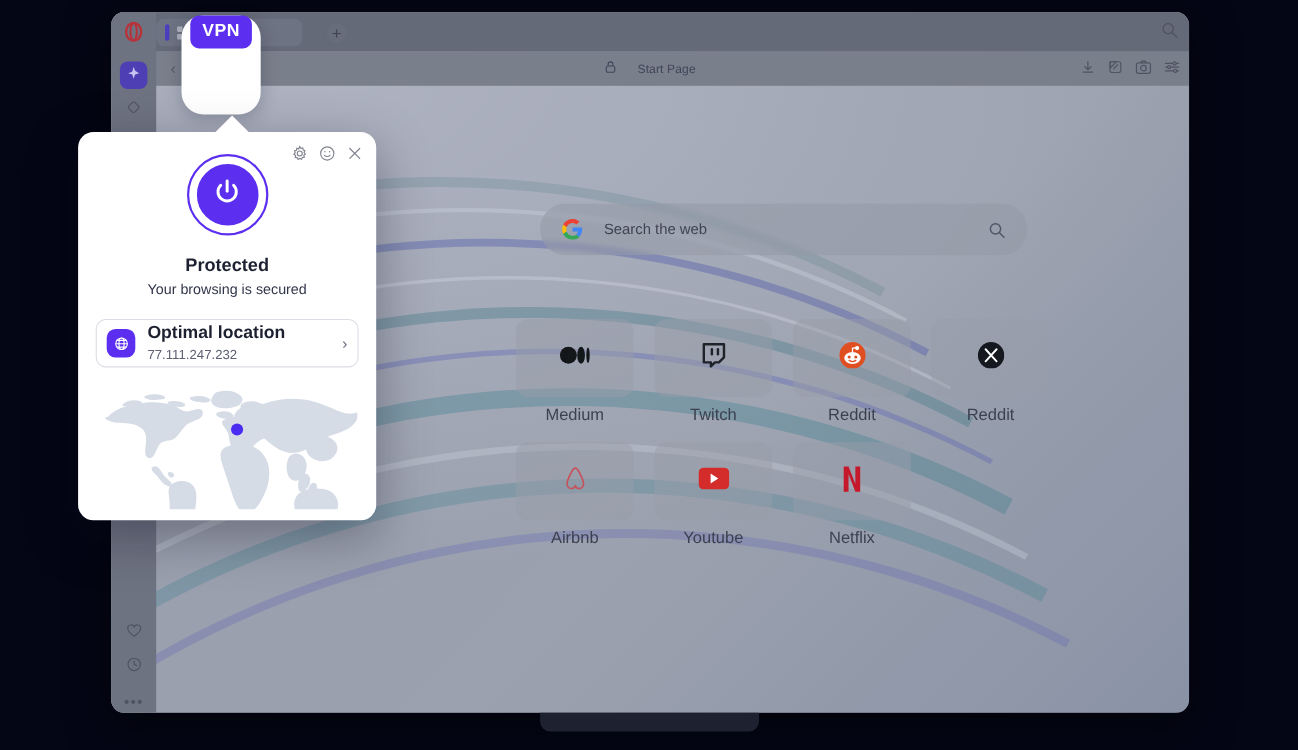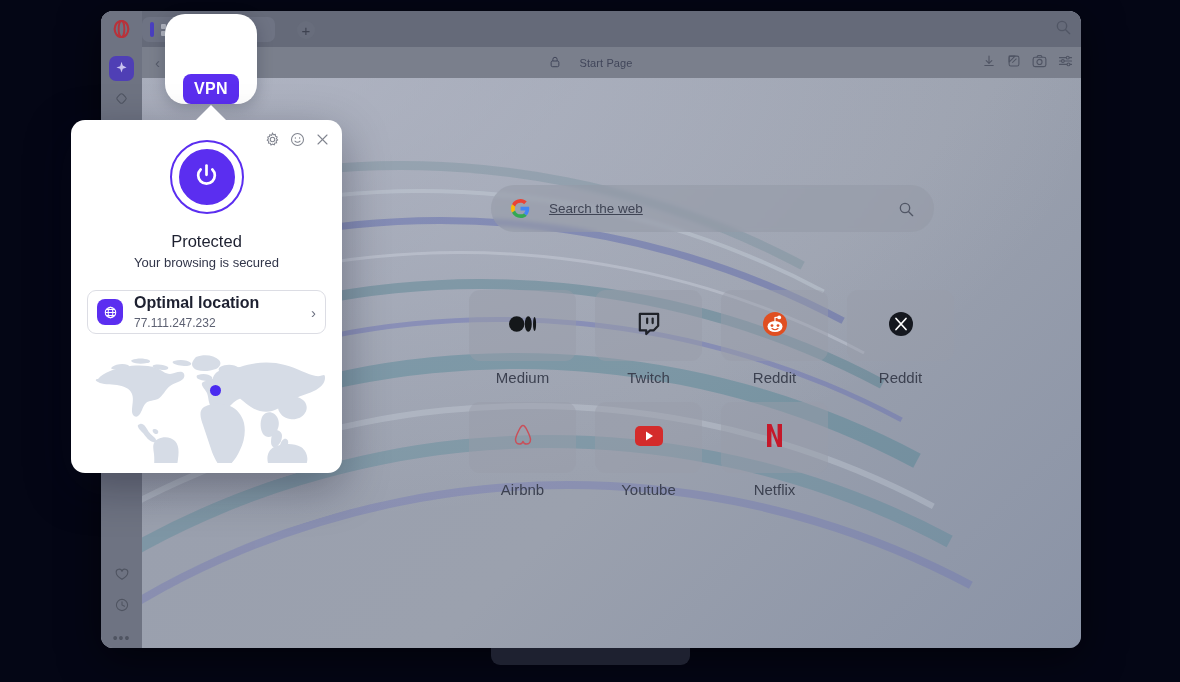--- a/index.html
+++ b/index.html
@@ -112,21 +112,21 @@
 
   .searchbox {
     position: absolute; left: 349px; top: 107px; width: 443px; height: 47px;
     background: rgba(148,153,166,.55);
     border-radius: 24px;
     display: flex; align-items: center; padding: 0 20px;
     backdrop-filter: blur(2px);
   }
   .searchbox .gicon { width: 19px; height: 19px; flex: none; }
   .searchbox .sph {
-    margin-left: 19px; font-size: 13.5px; color: #3f4454; flex: 1; text-decoration: underline;
+    margin-left: 19px; font-size: 13.5px; color: #3f4454; flex: 1;
   }
   .searchbox .mag { width: 16px; height: 16px; opacity: .8; }
 
   .dials {
     position: absolute; left: 327px; top: 212px;
     display: grid; grid-template-columns: repeat(4, 107px);
     grid-column-gap: 19px; grid-row-gap: 16px;
   }
   .dial { width: 107px; }
   .dial-tile {
@@ -136,24 +136,24 @@
     display: flex; align-items: center; justify-content: center;
   }
   .dial-label {
     margin-top: 8px; text-align: center;
     font-size: 15px; color: #3c4150;
   }
 
   
   #vpn-badge {
     position: absolute; left: 165px; top: 14px;
-    width: 92px; height: 90px;
+    width: 72px; height: 90px;
     background: #ffffff;
     border-radius: 20px;
-    display: flex; align-items: flex-end; justify-content: center;
+    display: flex; align-items: flex-start; justify-content: center;
     box-shadow: 0 4px 16px rgba(10,12,30,.22);
     z-index: 40;
   }
   .vpn-pill {
     background: #5b2ef0; color: #fff;
     border-radius: 8px;
     padding: 6px 11px;
     font-size: 16px; font-weight: bold; letter-spacing: .4px;
   }
 
@@ -194,21 +194,21 @@
   .power-core {
     position: absolute; inset: 6px;
     border-radius: 50%;
     background: #5b2ef0;
     border: 3px solid #ffffff;
     display: flex; align-items: center; justify-content: center;
   }
 
   .status-title {
     position: absolute; top: 112px; width: 100%;
-    text-align: center; font-size: 16.5px; font-weight: normal; color: #1d2030;
+    text-align: center; font-size: 16.5px; font-weight: bold; color: #1d2030;
   }
   .status-sub {
     position: absolute; top: 135px; width: 100%;
     text-align: center; font-size: 13px; color: #32364a;
   }
 
   .loc-card {
     position: absolute; left: 16px; top: 170px;
     width: 239px; height: 44px;
     border: 1px solid #dcdde4; border-radius: 9px;

